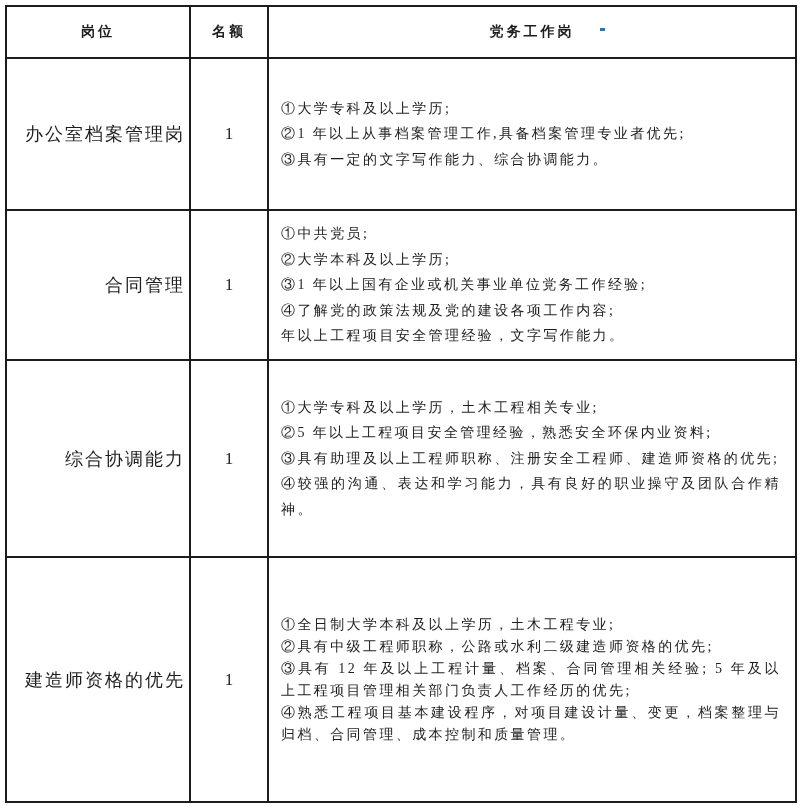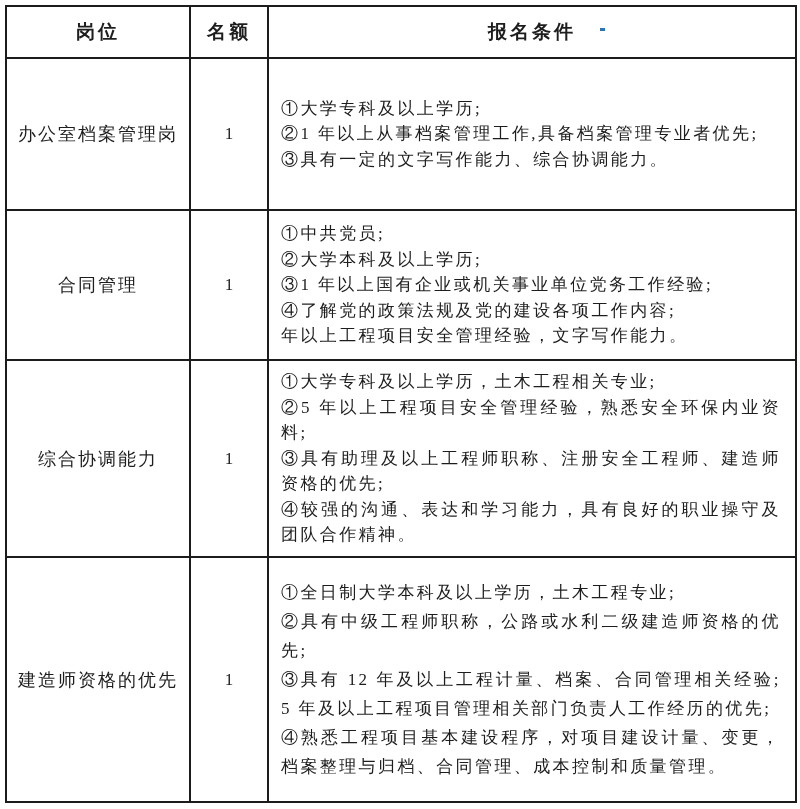--- a/index.html
+++ b/index.html
@@ -31,51 +31,51 @@
   table.jobs col.c-cond     { width: 528px; }
 
   table.jobs th,
   table.jobs td {
     border: 2px solid #1c1c1c;
     vertical-align: middle;
     background: #ffffff;
   }
   table.jobs thead tr { height: 52px; }
   table.jobs th {
-    font-size: 19px;
+    font-size: 14px;
     font-weight: bold;
     text-align: center;
     letter-spacing: 3px;
     padding: 0;
   }
   td.pos {
-    text-align: center;
+    text-align: right;
     font-size: 18px;
     letter-spacing: 2px;
     padding: 0 4px;
   }
   td.quota {
     text-align: center;
     font-size: 17px;
     padding: 0;
   }
   td.cond {
-    font-size: 17px;
+    font-size: 14px;
     line-height: 25.5px;
     letter-spacing: 2.4px;
     text-align: justify;
     white-space: pre-line;
     padding: 6px 14px 6px 12px;
     vertical-align: middle;
   }
   tr.r0 { height: 152px; }
   tr.r1 { height: 150px; }
   tr.r2 { height: 197px; }
   tr.r3 { height: 245px; }
-  tr.r3 td.cond { line-height: 29px; }
+  tr.r3 td.cond { line-height: 22px; }
 
   .cursor-artifact {
     position: absolute;
     left: 600px;
     top: 28px;
     width: 5px;
     height: 3px;
     background: #2e74b5;
   }
 </style>
@@ -87,21 +87,21 @@
   <table class="jobs">
     <colgroup>
       <col class="c-position">
       <col class="c-quota">
       <col class="c-cond">
     </colgroup>
     <thead>
       <tr>
         <th>岗位</th>
         <th>名额</th>
-        <th>报名条件</th>
+        <th>党务工作岗</th>
       </tr>
     </thead>
     <tbody>
       <tr class="r0">
         <td class="pos">办公室档案管理岗</td>
         <td class="quota">1</td>
         <td class="cond">①大学专科及以上学历;
 ②1 年以上从事档案管理工作,具备档案管理专业者优先;
 ③具有一定的文字写作能力、综合协调能力。</td>
       </tr>

